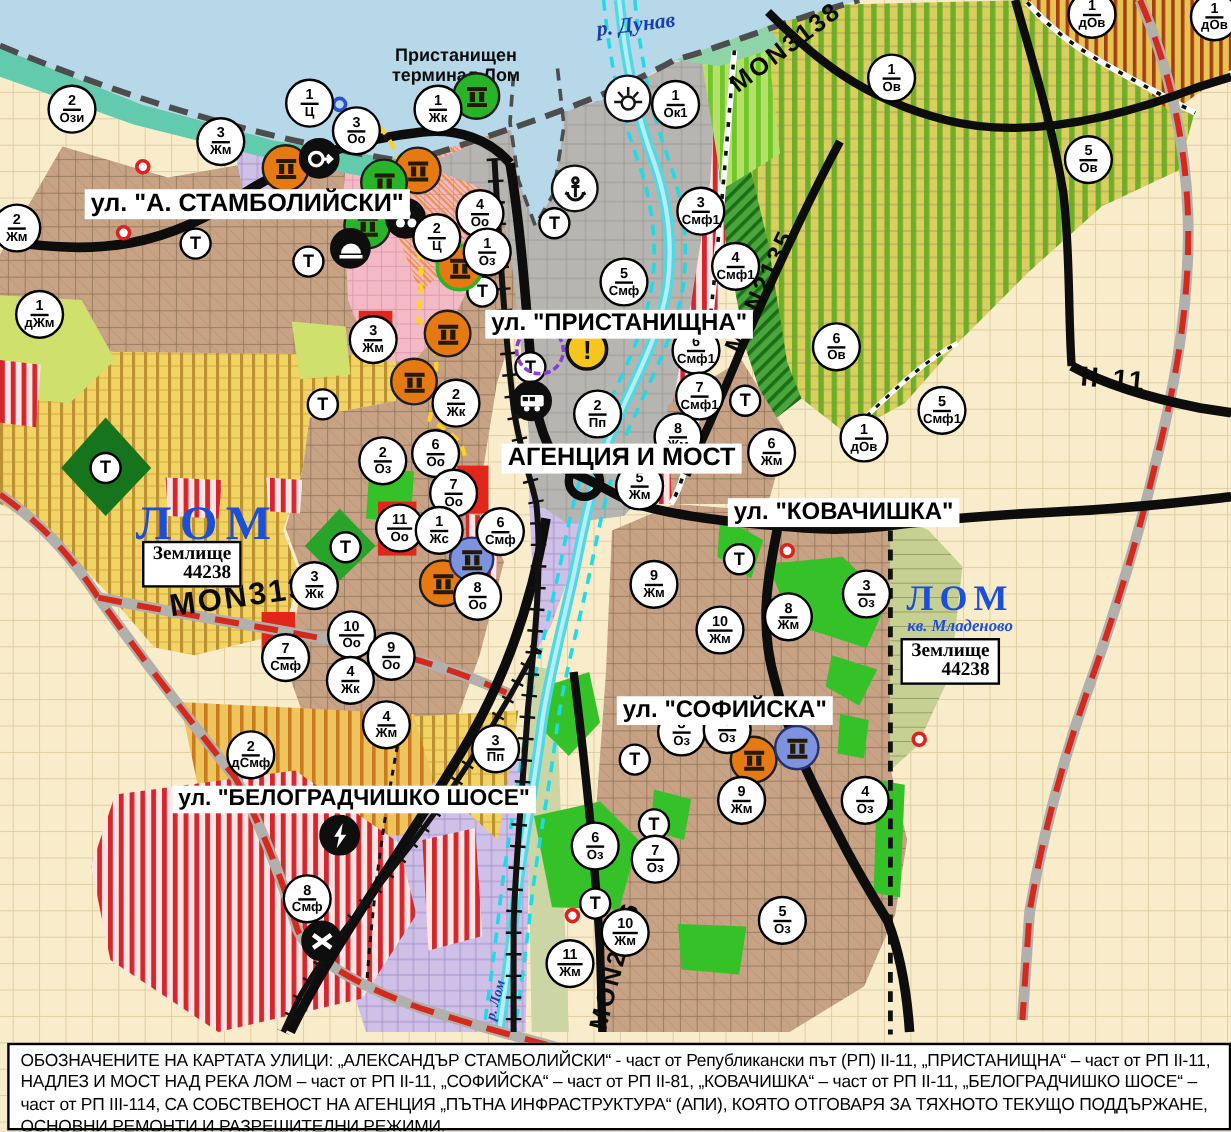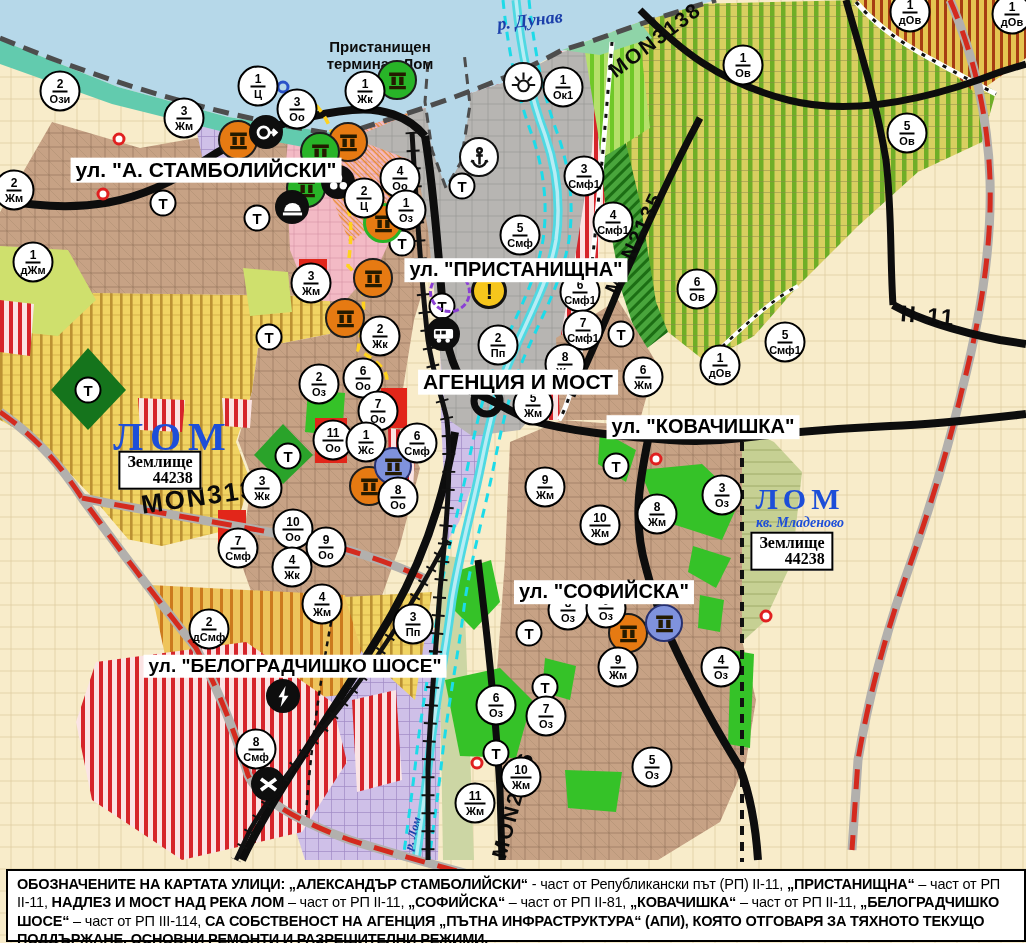--- a/index.html
+++ b/index.html
@@ -22,21 +22,21 @@
   .ic-red{width:13px;height:13px;background:#fff;border:3px solid #e02020}
   .ic-bluering{width:13px;height:13px;border:3px solid #2a52c8;background:transparent}
   .slabel{position:absolute;transform:translate(-50%,-50%);background:#fff;color:#000;font-weight:bold;white-space:nowrap;padding:1px 5px;z-index:30;line-height:1.08}
   .rlabel{position:absolute;color:#0a0a0a;font-weight:bold;white-space:nowrap;z-index:15;letter-spacing:2px}
   .serif{font-family:"Liberation Serif","DejaVu Serif",serif}
   .city{position:absolute;transform:translate(-50%,-50%);color:#1d4ed8;font-weight:bold;z-index:16;white-space:nowrap}
   .plot{position:absolute;transform:translate(-50%,-50%);background:#fff;border:2px solid #000;color:#000;text-align:right;font-weight:bold;z-index:17;padding:1px 7px;line-height:1.02}
   .riverlbl{position:absolute;color:#1b3faa;font-weight:bold;font-style:italic;z-index:16;white-space:nowrap}
   .terminal{position:absolute;transform:translate(-50%,-50%);color:#0b0b0b;font-weight:bold;text-align:center;z-index:16;line-height:1.15;white-space:nowrap}
   .note{position:absolute;left:6px;right:0;top:869px;bottom:1px;background:#fff;border:2px solid #000;box-sizing:border-box;z-index:40;padding:4px 9px;color:#000;font-size:14.5px;line-height:1.26;letter-spacing:-0.2px}
-  .note b{font-weight:bold}
+  .note b{font-weight:normal}
   .note span{font-weight:normal}
 </style>
 </head>
 <body>
 
 <div class="map">
 
 <svg class="bg" width="1026" height="943" viewBox="0 0 1026 943">
 <defs>
 <pattern id="p-beige" width="22" height="22" patternUnits="userSpaceOnUse">

